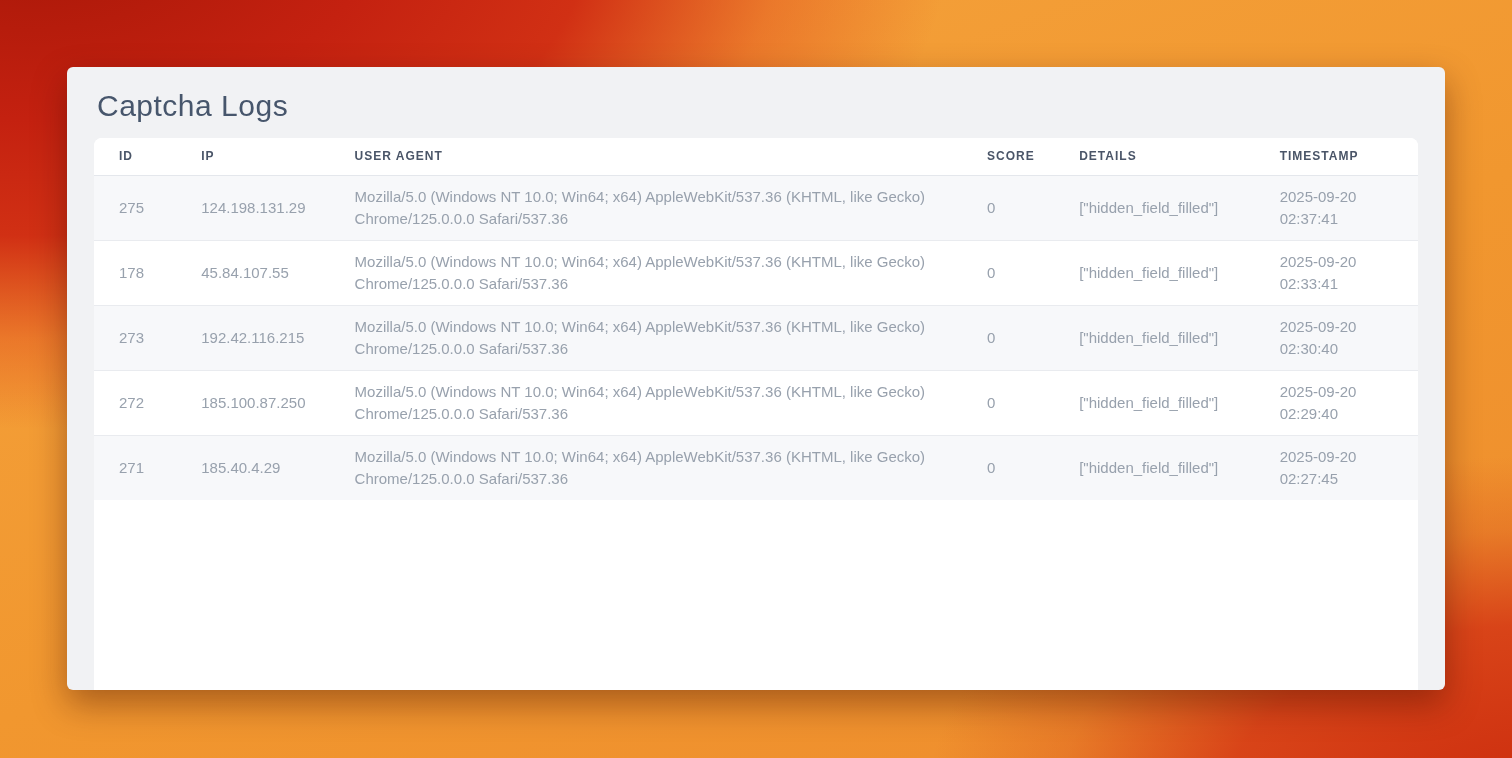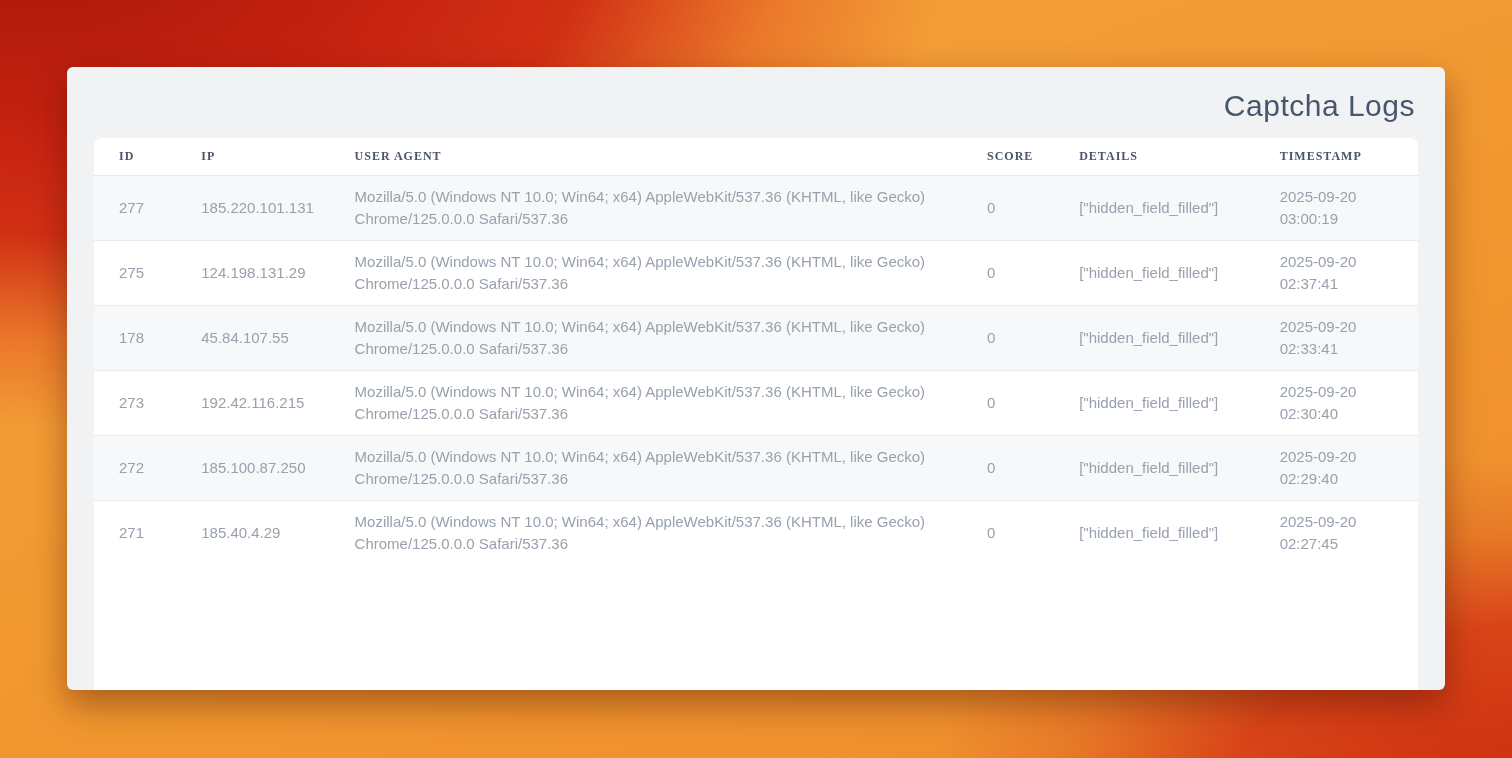--- a/index.html
+++ b/index.html
@@ -28,21 +28,20 @@
     box-shadow: 0 14px 34px rgba(70, 15, 0, 0.42);
     overflow: hidden;
   }
   .page-title {
     margin: 0;
     padding: 22px 30px 15px 30px;
     font-size: 30px;
     font-weight: 500;
     letter-spacing: 0.5px;
     color: #47566c;
-    text-align: right;
   }
   .table-wrap {
     margin: 0 27px;
     background: #ffffff;
     border-radius: 8px 8px 0 0;
     overflow: hidden;
     height: 559px;
   }
   table {
     width: 100%;
@@ -55,21 +54,20 @@
   th {
     text-align: left;
     font-size: 12px;
     font-weight: 700;
     letter-spacing: 1px;
     color: #4a5568;
     padding: 0 10px;
     border-bottom: 1px solid #e4e7ec;
     background: #ffffff;
     white-space: nowrap;
-    font-family: Liberation Serif, serif;
   }
   th:first-child, td:first-child {
     padding-left: 25px;
   }
   tbody tr {
     height: 65px;
   }
   tbody tr:not(:first-child) {
     border-top: 1px solid #e9ebef;
   }
@@ -105,28 +103,20 @@
           <th>ID</th>
           <th>IP</th>
           <th>USER AGENT</th>
           <th>SCORE</th>
           <th>DETAILS</th>
           <th>TIMESTAMP</th>
         </tr>
       </thead>
       <tbody>
           <tr>
-            <td>277</td>
-            <td>185.220.101.131</td>
-            <td>Mozilla/5.0 (Windows NT 10.0; Win64; x64) AppleWebKit/537.36 (KHTML, like Gecko) Chrome/125.0.0.0 Safari/537.36</td>
-            <td>0</td>
-            <td>["hidden_field_filled"]</td>
-            <td>2025-09-20 03:00:19</td>
-          </tr>
-          <tr>
             <td>275</td>
             <td>124.198.131.29</td>
             <td>Mozilla/5.0 (Windows NT 10.0; Win64; x64) AppleWebKit/537.36 (KHTML, like Gecko) Chrome/125.0.0.0 Safari/537.36</td>
             <td>0</td>
             <td>["hidden_field_filled"]</td>
             <td>2025-09-20 02:37:41</td>
           </tr>
           <tr>
             <td>178</td>
             <td>45.84.107.55</td>

